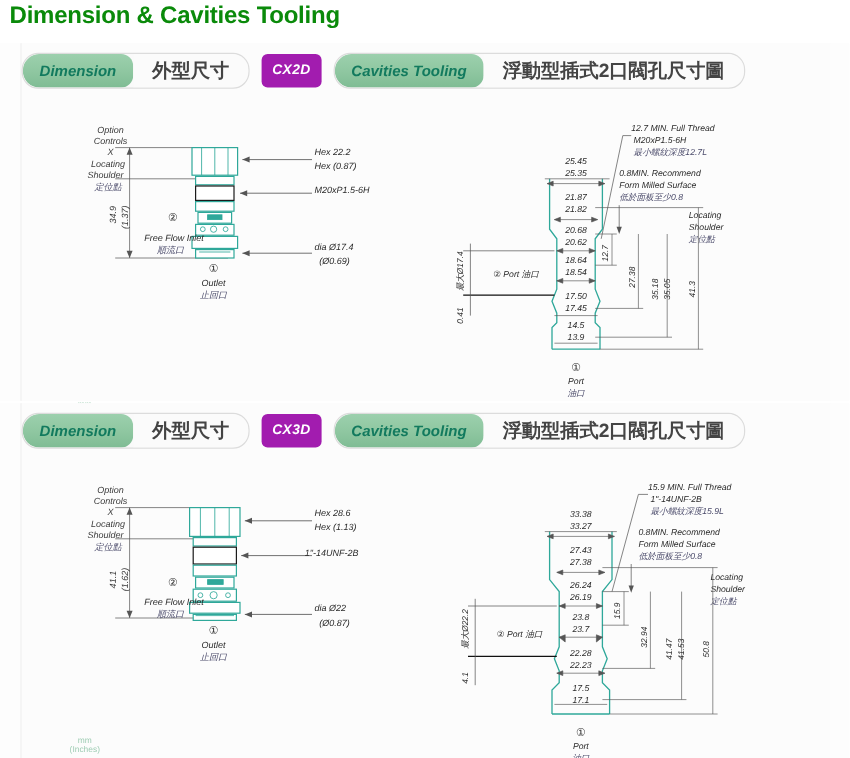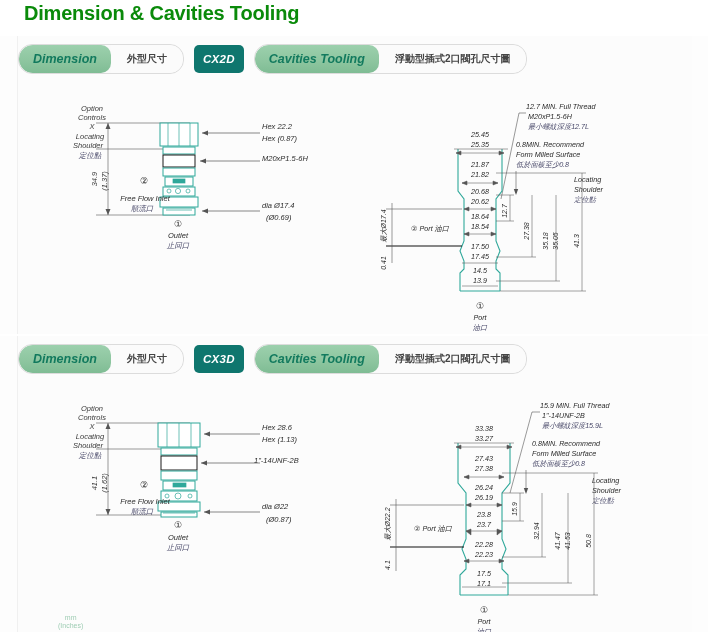--- a/index.html
+++ b/index.html
@@ -4,21 +4,21 @@
 <style>
   html,body{margin:0;padding:0;}
   body{
     width:708px;height:632px;
     background:#ffffff;
     font-family:"Liberation Sans","DejaVu Sans",sans-serif;
     overflow:hidden;
     position:relative;
   }
   .page-title{
-    position:absolute;left:24px;top:2px;
+    position:absolute;left:8px;top:2px;
     font-size:20px;font-weight:bold;color:#0a8a0a;
     letter-spacing:-0.2px;
   }
 
   
   .panel{position:absolute;left:0;width:708px;background:#fdfdfd;}
   .panel-1{top:36px;height:298px;}
   .panel-2{top:336px;height:296px;}
   .panel-inner{position:absolute;left:17px;top:0;width:674px;height:100%;
      background:#fcfcfc;border-left:1px solid #f0f0f0;}
@@ -32,26 +32,26 @@
   }
   .pill-green{
      display:flex;align-items:center;justify-content:center;
      background:linear-gradient(180deg,#9cd0ad 0%,#8ec6a0 55%,#7fbc94 100%);
      color:#127a5e;font-style:italic;font-weight:bold;font-size:12.5px;
      padding:0 14px;
      border-radius:14px 10px 10px 14px;
   }
   .pill-white{
      display:flex;align-items:center;justify-content:center;
-     background:#fbfbfb;color:#444;font-size:10px;font-weight:bold;
+     background:#fbfbfb;color:#444;font-size:16px;font-weight:bold;
      padding:0 16px;border-radius:0 14px 14px 0;
   }
   .pill-dark{
      display:flex;align-items:center;justify-content:center;
-     background:#0f766e;color:#ffffff;font-style:italic;font-weight:bold;
+     background:#a21caf;color:#ffffff;font-style:italic;font-weight:bold;
      font-size:11.5px;padding:0 9px;height:28px;
      border-radius:5px;margin:0 10px;letter-spacing:0.3px;
   }
   .grp-b{margin-left:0;text-align:right;}
 
   
   .dwg{position:absolute;font-style:italic;}
   .dwg svg{display:block;}
 
   .unit-note{

